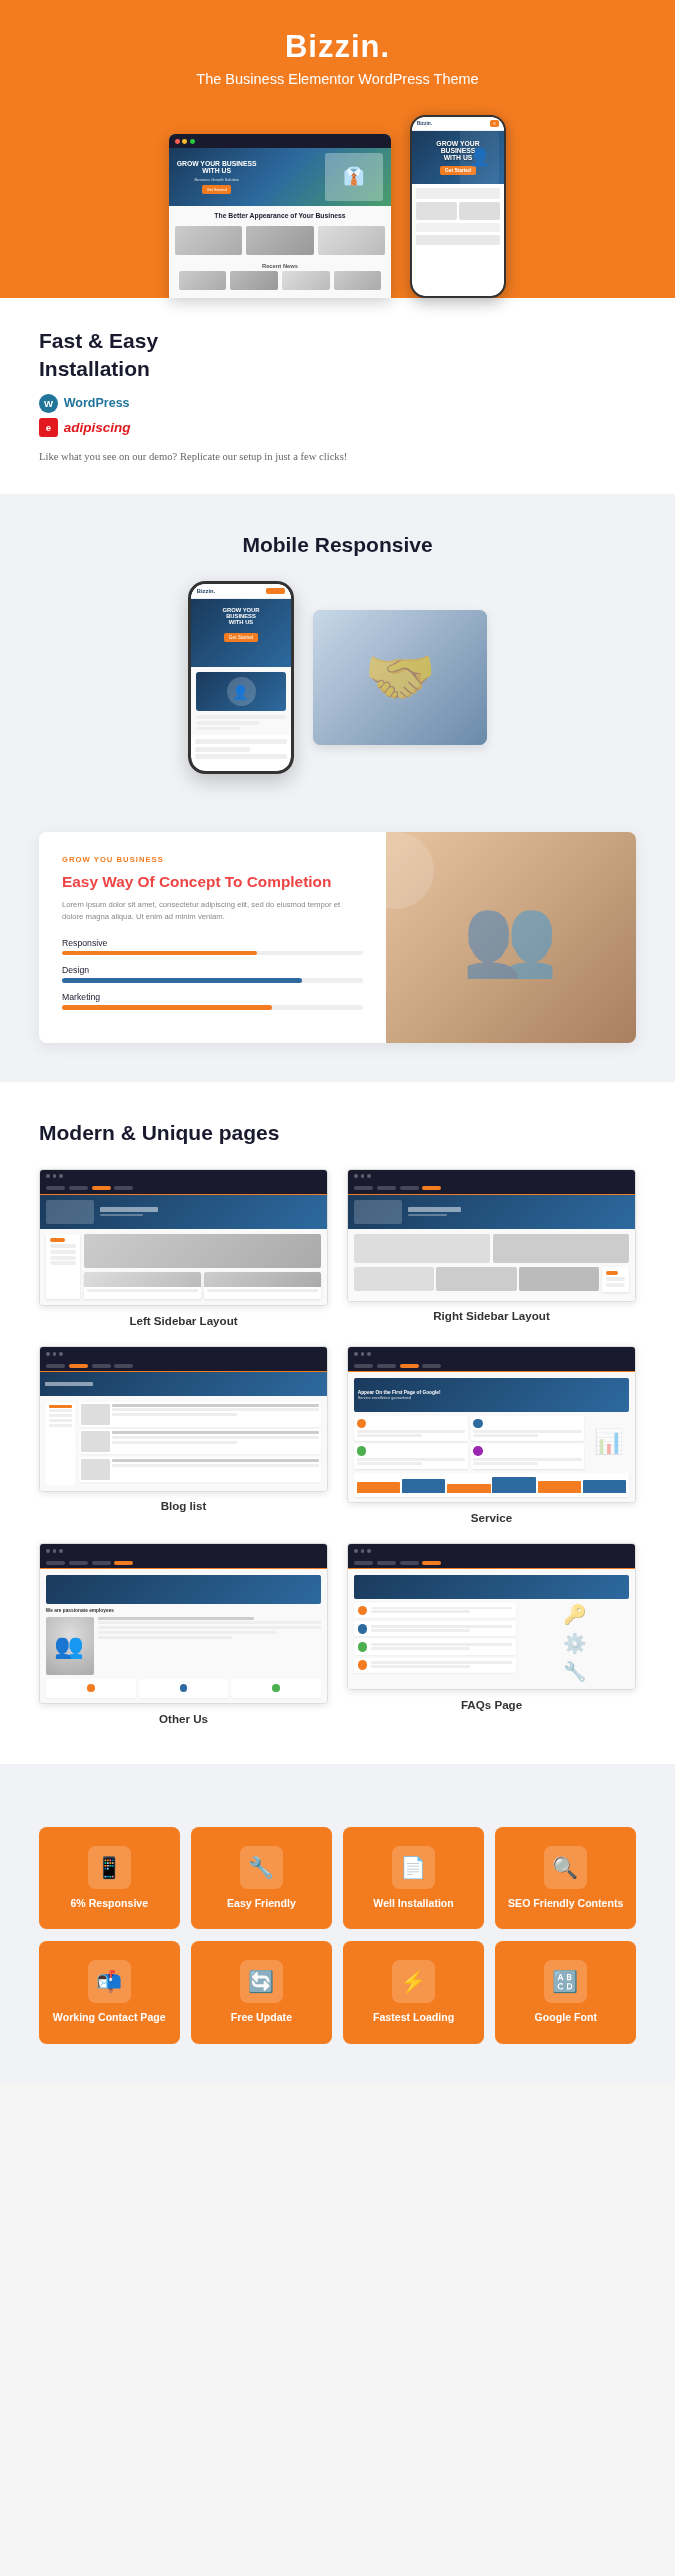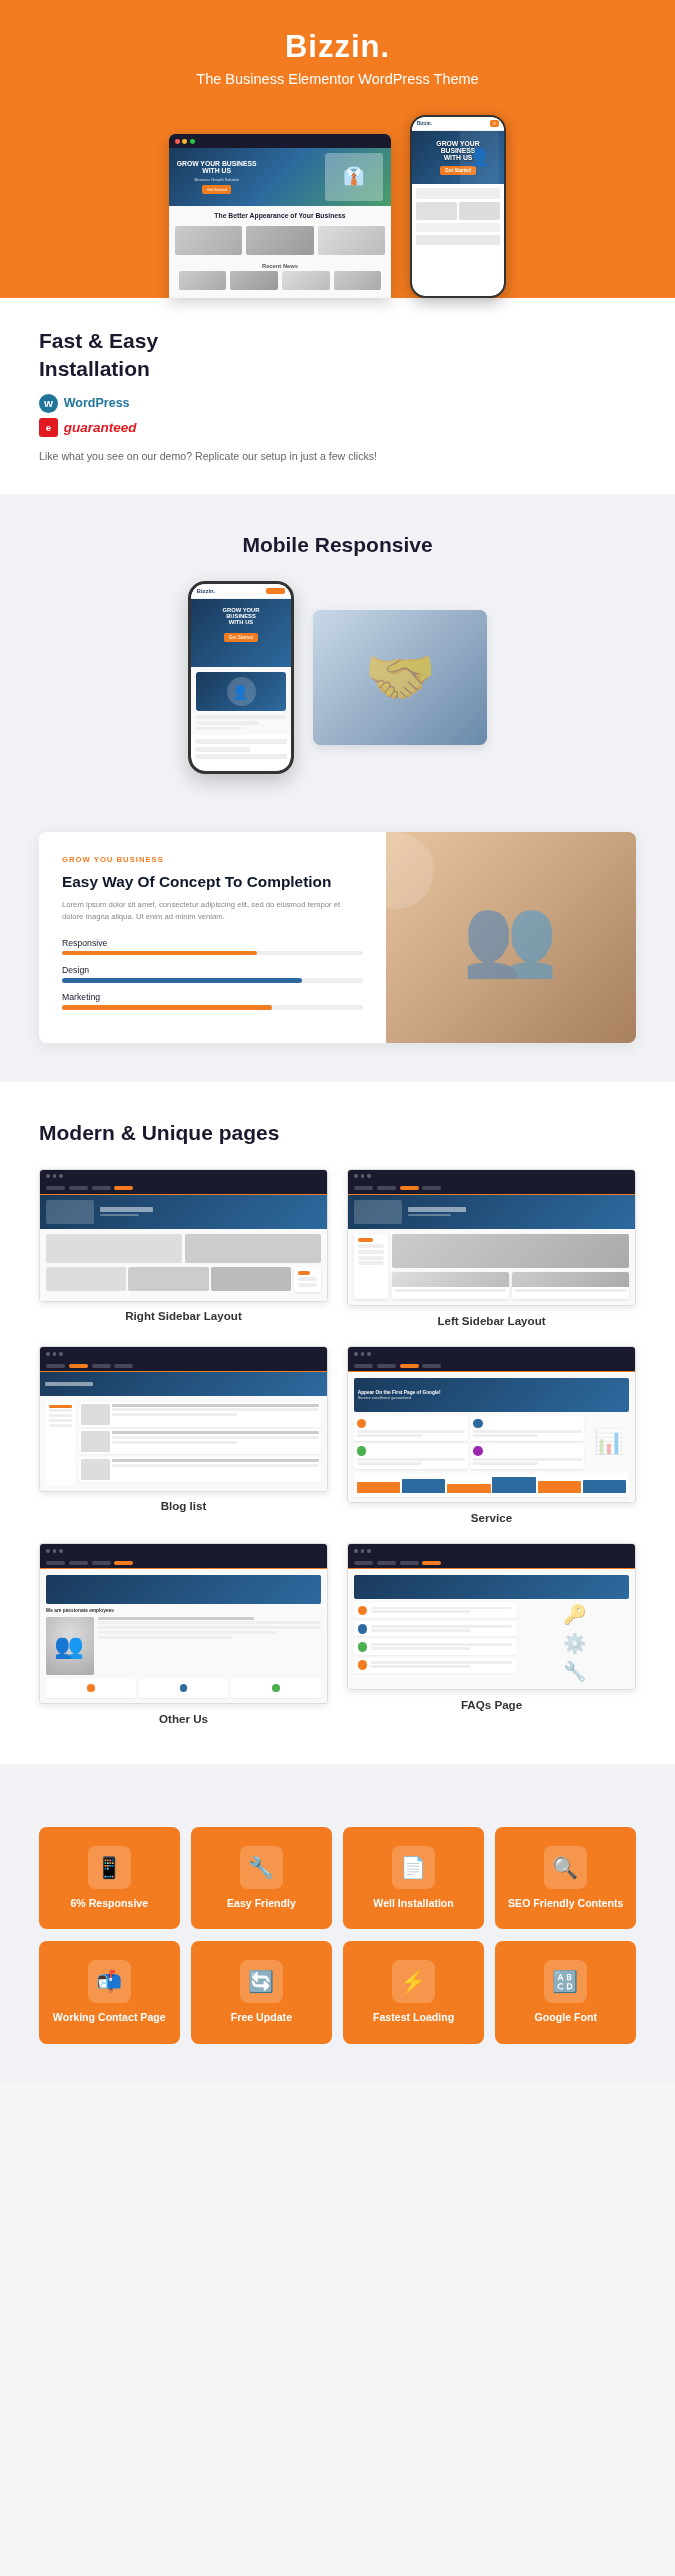--- a/index.html
+++ b/index.html
@@ -152,21 +152,21 @@
       display: flex; align-items: center; gap: 5.8px;
       font-size: 12.5px; font-weight: 700; color: #21759b;
     }
     .wp-icon { width: 19px; height: 19px; background: #21759b; border-radius: 50%; color: #fff; display: flex; align-items: center; justify-content: center; font-size: 9.6px; font-weight: 900; }
     .el-logo {
       display: flex; align-items: center; gap: 5.8px;
       font-size: 12.5px; font-weight: 700;
     }
     .el-icon { width: 19px; height: 19px; background: #e2191f; border-radius: 2.9px; color: #fff; display: flex; align-items: center; justify-content: center; font-size: 9.6px; font-weight: 900; }
     .el-text { color: #e2191f; font-style: italic; font-weight: 800; font-size: 13.5px; }
-    .install-desc { font-size: 10.6px; color: #666; line-height: 1.5; margin-top: 7.7px; }
+    .install-desc { font-size: 10.6px; color: #666; line-height: 1.5; margin-top: 7.7px; font-family: Liberation Serif, serif; }
     .install-right {
       flex: 1;
       display: flex;
       align-items: center;
       justify-content: center;
       position: relative;
     }
     .one-click-badge {
       position: absolute;
       top: 0; left: 50%;
@@ -287,21 +287,21 @@
       overflow: hidden;
       box-shadow: 0 3.9px 14.5px rgba(0,0,0,0.08);
       display: flex;
       position: relative;
     }
     .concept-left {
       flex: 1.2;
       padding: 23px;
     }
     .concept-tag { font-size: 7.7px; color: #f47c20; font-weight: 600; text-transform: uppercase; letter-spacing: 1px; margin-bottom: 7.7px; }
-    .concept-title { font-size: 15.4px; font-weight: 800; color: #0f172a; line-height: 1.3; margin-bottom: 7.7px; }
+    .concept-title { font-size: 15.4px; font-weight: 800; color: #ef4444; line-height: 1.3; margin-bottom: 7.7px; }
     .concept-desc { font-size: 7.7px; color: #888; line-height: 1.5; margin-bottom: 15.4px; }
     .progress-item { margin-bottom: 9.6px; }
     .progress-label { font-size: 8.7px; color: #1a1a2e; margin-bottom: 2.9px; }
     .progress-bar-bg { background: #eee; height: 4.8px; border-radius: 2.9px; }
     .progress-bar-fill { height: 4.8px; border-radius: 2.9px; background: #f47c20; }
     .progress-bar-fill.blue { background: #2d6a9f; }
     .concept-right {
       flex: 1;
       background: linear-gradient(135deg, #f47c20 0%, #e06010 100%);
       position: relative;
@@ -557,21 +557,21 @@
 <div class="install-section">
   <div class="install-left">
     <h2>Fast &amp; Easy<br>Installation</h2>
     <div class="install-logos">
       <div class="wp-logo">
         <div class="wp-icon">W</div>
         <span>WordPress</span>
       </div>
       <div class="el-logo">
         <div class="el-icon">e</div>
-        <span class="el-text">guaranteed</span>
+        <span class="el-text">adipiscing</span>
       </div>
     </div>
     <p class="install-desc">Like what you see on our demo? Replicate our setup in just a few clicks!</p>
   </div>
 </div>
 
 <div class="mobile-section">
   <h2 class="section-title">Mobile Responsive</h2>
   <div class="mobile-showcase">
     <div class="mobile-phone">
@@ -637,66 +637,20 @@
       <div class="concept-right-img">
         <div style="font-size:77px; opacity:0.4; text-align:center; padding:19px;">👥</div>
       </div>
     </div>
   </div>
 </div>
 
 <div class="pages-section">
   <h2 class="section-title">Modern &amp; Unique pages</h2>
   <div class="pages-grid">
-
-    <div class="page-item">
-      <div class="page-mockup">
-        <div class="page-mockup-header">
-          <div class="mdot"></div>
-          <div class="mdot"></div>
-          <div class="mdot"></div>
-        </div>
-        <div class="page-mockup-nav">
-          <div class="page-mockup-nav-item"></div>
-          <div class="page-mockup-nav-item"></div>
-          <div class="page-mockup-nav-item"></div>
-          <div class="page-mockup-nav-item active"></div>
-        </div>
-        <div class="page-mockup-body">
-          <div style="background:linear-gradient(135deg,#1a3a5c,#2d6a9f); height:34px; display:flex; align-items:center; padding:5.8px; gap:5.8px;">
-            <div style="background:rgba(255,255,255,0.2); width:48px; height:24px; border-radius:1.9px;"></div>
-            <div>
-              <div style="background:rgba(255,255,255,0.5); height:4.8px; width:53px; border-radius:1px; margin-bottom:1.9px;"></div>
-              <div style="background:rgba(255,255,255,0.3); height:2.9px; width:39px; border-radius:1px;"></div>
-            </div>
-          </div>
-          <div style="padding:5.8px;">
-            <div style="display:flex; gap:2.9px; margin-bottom:3.9px;">
-              <div style="flex:1; background:#ddd; height:29px; border-radius:1.9px;"></div>
-              <div style="flex:1; background:#ccc; height:29px; border-radius:1.9px;"></div>
-            </div>
-            <div style="display:flex; gap:2.9px;">
-              <div style="flex:2;">
-                <div style="display:flex; gap:1.9px;">
-                  <div style="flex:1; background:#ddd; height:24px; border-radius:1.9px;"></div>
-                  <div style="flex:1; background:#ccc; height:24px; border-radius:1.9px;"></div>
-                  <div style="flex:1; background:#bbb; height:24px; border-radius:1.9px;"></div>
-                </div>
-              </div>
-              <div class="page-sidebar" style="width:27px;">
-                <div class="page-sidebar-item active"></div>
-                <div class="page-sidebar-item"></div>
-                <div class="page-sidebar-item"></div>
-              </div>
-            </div>
-          </div>
-        </div>
-      </div>
-      <div class="page-label">Right Sidebar Layout</div>
-    </div>
 
     <div class="page-item">
       <div class="page-mockup">
         <div class="page-mockup-header">
           <div class="mdot"></div>
           <div class="mdot"></div>
           <div class="mdot"></div>
         </div>
         <div class="page-mockup-nav">
           <div class="page-mockup-nav-item"></div>
@@ -730,20 +684,66 @@
                 <div class="page-main-card">
                   <div class="cimg" style="background:linear-gradient(135deg,#ccc,#aaa);"></div>
                   <div class="ctext"></div>
                 </div>
               </div>
             </div>
           </div>
         </div>
       </div>
       <div class="page-label">Left Sidebar Layout</div>
+    </div>
+
+    <div class="page-item">
+      <div class="page-mockup">
+        <div class="page-mockup-header">
+          <div class="mdot"></div>
+          <div class="mdot"></div>
+          <div class="mdot"></div>
+        </div>
+        <div class="page-mockup-nav">
+          <div class="page-mockup-nav-item"></div>
+          <div class="page-mockup-nav-item"></div>
+          <div class="page-mockup-nav-item"></div>
+          <div class="page-mockup-nav-item active"></div>
+        </div>
+        <div class="page-mockup-body">
+          <div style="background:linear-gradient(135deg,#1a3a5c,#2d6a9f); height:34px; display:flex; align-items:center; padding:5.8px; gap:5.8px;">
+            <div style="background:rgba(255,255,255,0.2); width:48px; height:24px; border-radius:1.9px;"></div>
+            <div>
+              <div style="background:rgba(255,255,255,0.5); height:4.8px; width:53px; border-radius:1px; margin-bottom:1.9px;"></div>
+              <div style="background:rgba(255,255,255,0.3); height:2.9px; width:39px; border-radius:1px;"></div>
+            </div>
+          </div>
+          <div style="padding:5.8px;">
+            <div style="display:flex; gap:2.9px; margin-bottom:3.9px;">
+              <div style="flex:1; background:#ddd; height:29px; border-radius:1.9px;"></div>
+              <div style="flex:1; background:#ccc; height:29px; border-radius:1.9px;"></div>
+            </div>
+            <div style="display:flex; gap:2.9px;">
+              <div style="flex:2;">
+                <div style="display:flex; gap:1.9px;">
+                  <div style="flex:1; background:#ddd; height:24px; border-radius:1.9px;"></div>
+                  <div style="flex:1; background:#ccc; height:24px; border-radius:1.9px;"></div>
+                  <div style="flex:1; background:#bbb; height:24px; border-radius:1.9px;"></div>
+                </div>
+              </div>
+              <div class="page-sidebar" style="width:27px;">
+                <div class="page-sidebar-item active"></div>
+                <div class="page-sidebar-item"></div>
+                <div class="page-sidebar-item"></div>
+              </div>
+            </div>
+          </div>
+        </div>
+      </div>
+      <div class="page-label">Right Sidebar Layout</div>
     </div>
 
     <div class="page-item">
       <div class="page-mockup">
         <div class="page-mockup-header">
           <div class="mdot"></div>
           <div class="mdot"></div>
           <div class="mdot"></div>
         </div>
         <div class="page-mockup-nav">

